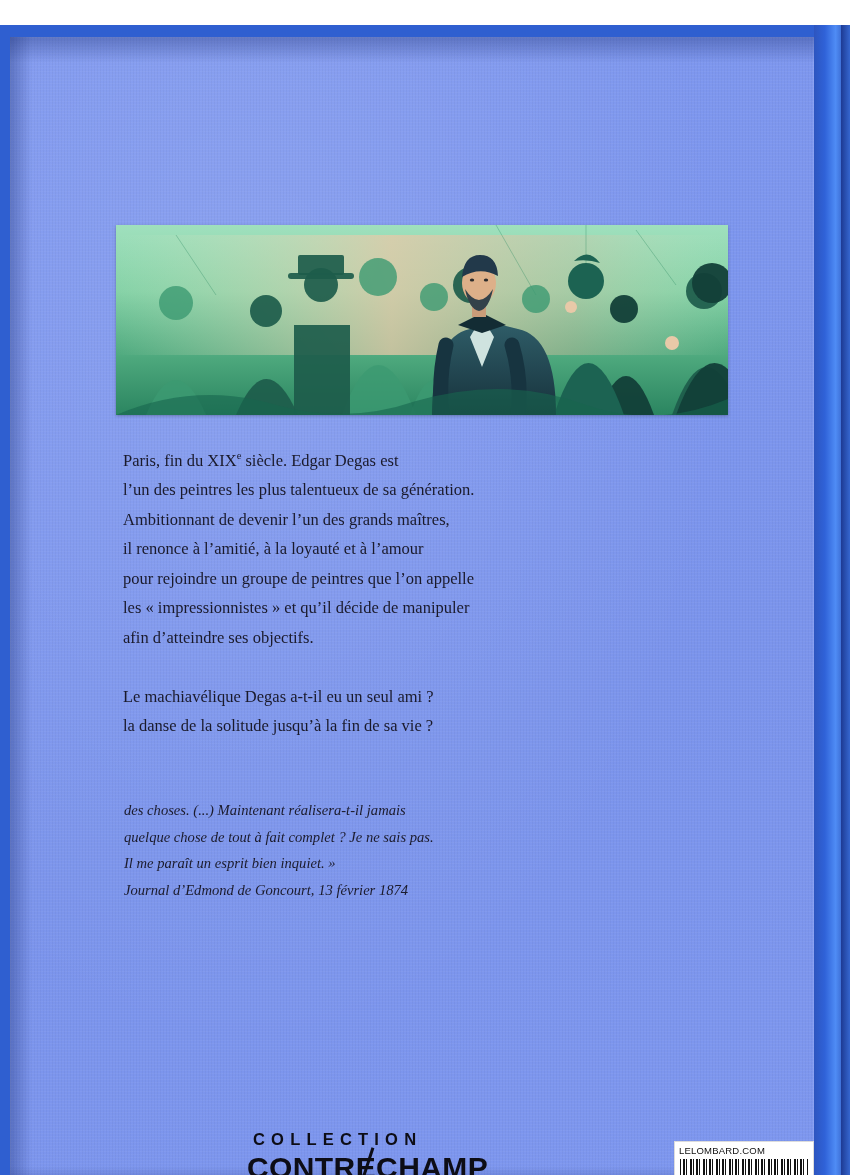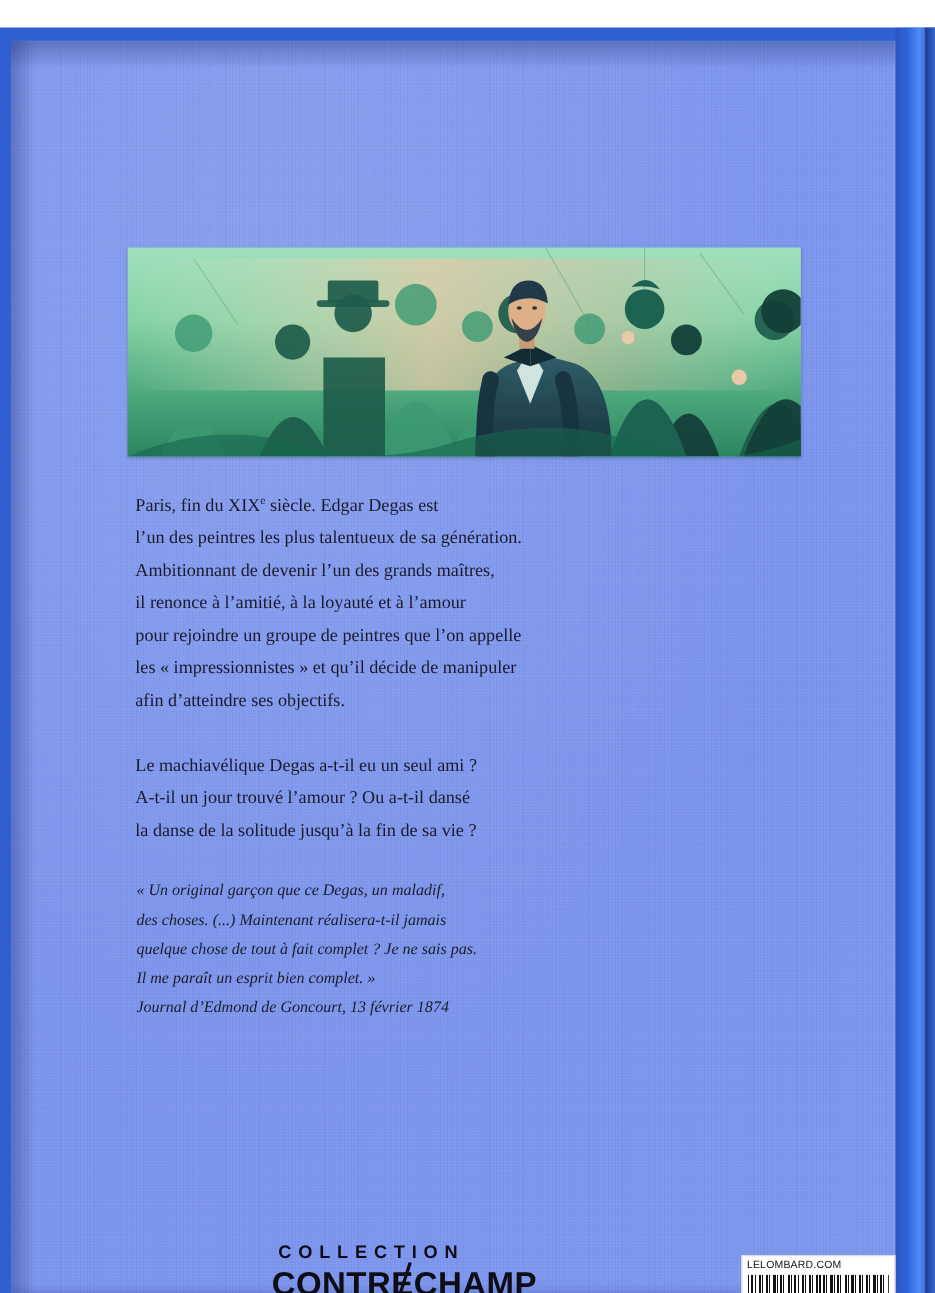--- a/index.html
+++ b/index.html
@@ -302,29 +302,27 @@
         <span>Paris, fin du XIX</span><span class="sup">e</span><span> siècle. Edgar Degas est</span>
       </p>
       <p>l’un des peintres les plus talentueux de sa génération.</p>
       <p>Ambitionnant de devenir l’un des grands maîtres,</p>
       <p>il renonce à l’amitié, à la loyauté et à l’amour</p>
       <p>pour rejoindre un groupe de peintres que l’on appelle</p>
       <p>les « impressionnistes » et qu’il décide de manipuler</p>
       <p>afin d’atteindre ses objectifs.</p>
 
       <p class="block-2">Le machiavélique Degas a-t-il eu un seul ami ?</p>
-      <p>A-t-il un jour trouvé l’amour ? Ou a-t-il dansé</p>
       <p>la danse de la solitude jusqu’à la fin de sa vie ?</p>
     </div>
 
     <div class="quote">
-      <p>« Un original garçon que ce Degas, un maladif,</p>
       <p>des choses. (...) Maintenant réalisera-t-il jamais</p>
       <p>quelque chose de tout à fait complet ? Je ne sais pas.</p>
-      <p>Il me paraît un esprit bien complet. »</p>
+      <p>Il me paraît un esprit bien inquiet. »</p>
       <p>Journal d’Edmond de Goncourt, 13 février 1874</p>
     </div>
 
     <div class="collection">
       <div class="collection-word">COLLECTION</div>
       <div class="collection-name">
         <span>CONTRE</span><span>CHAMP</span>
         <span class="slash"></span>
       </div>
     </div>

